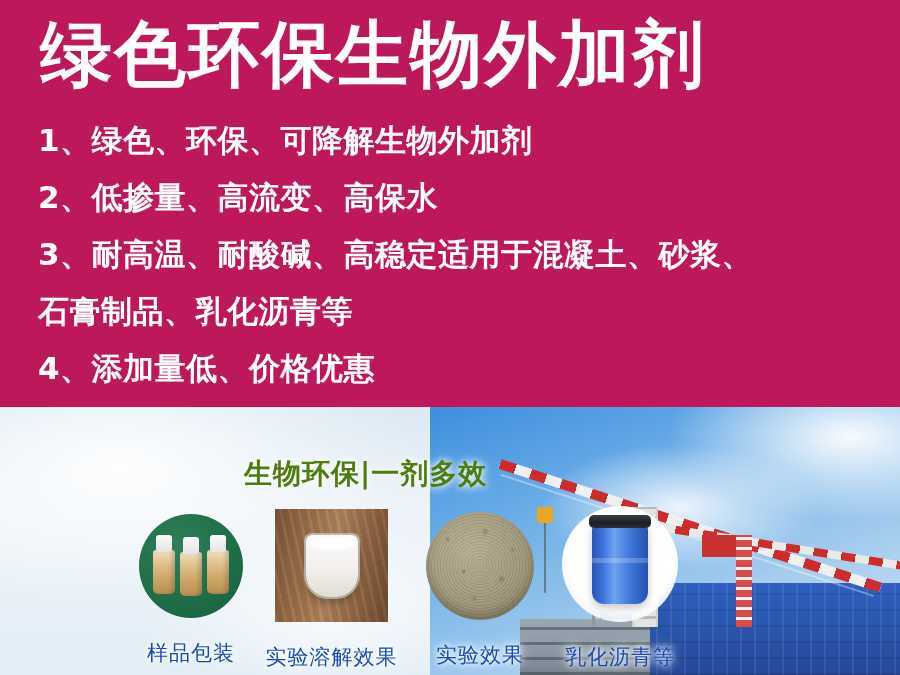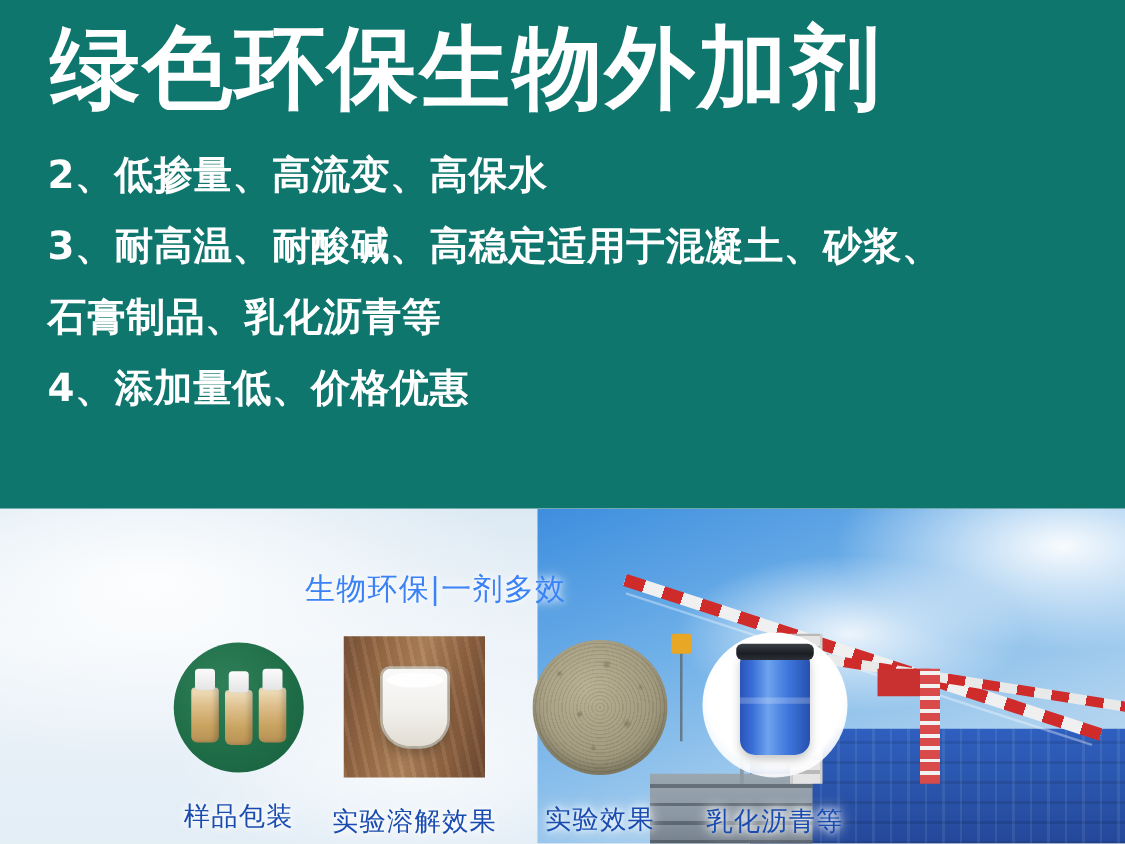--- a/index.html
+++ b/index.html
@@ -15,21 +15,21 @@
     font-family: "DejaVu Sans", "Liberation Sans", sans-serif;
     background: #ffffff;
   }
 
   
   .blue-panel {
     position: absolute;
     left: 0; top: 0;
     width: 900px;
     height: 407px;
-    background: #0f766e;
+    background: #be185d;
     overflow: hidden;
   }
   .headline {
     position: absolute;
     left: 40px;
     top: 10px;
     width: 830px;
     height: 88px;
     line-height: 88px;
     color: #ffffff;
@@ -175,23 +175,23 @@
     left: 100px; top: 143px;
     width: 26px; height: 7px;
     background: #8e99a4;
     border-radius: 4px;
   }
 
   
   .subtitle {
     position: absolute;
     left: 244px; top: 455px;
-    font-size: 24px;
-    font-weight: 400;
-    color: #3b82f6;
+    font-size: 28px;
+    font-weight: 700;
+    color: #4d7c0f;
     letter-spacing: 1px;
     white-space: nowrap;
     text-shadow: 0 0 6px rgba(255,255,255,0.95), 0 0 12px rgba(255,255,255,0.8);
   }
 
   .item { position: absolute; }
   .item .thumb {
     position: relative;
     overflow: hidden;
   }
@@ -315,20 +315,21 @@
 </head>
 <body>
 
 <div class="poster">
 
   <div class="blue-panel">
 
     <div class="headline">绿色环保生物外加剂</div>
 
     <div class="bullets">
+      <div class="bullet-line">1、绿色、环保、可降解生物外加剂</div>
       <div class="bullet-line">2、低掺量、高流变、高保水</div>
       <div class="bullet-line">3、耐高温、耐酸碱、高稳定适用于混凝土、砂浆、</div>
       <div class="bullet-line">石膏制品、乳化沥青等</div>
       <div class="bullet-line">4、添加量低、价格优惠</div>
     </div>
 
   </div>
 
   <div class="photo-panel">
 

